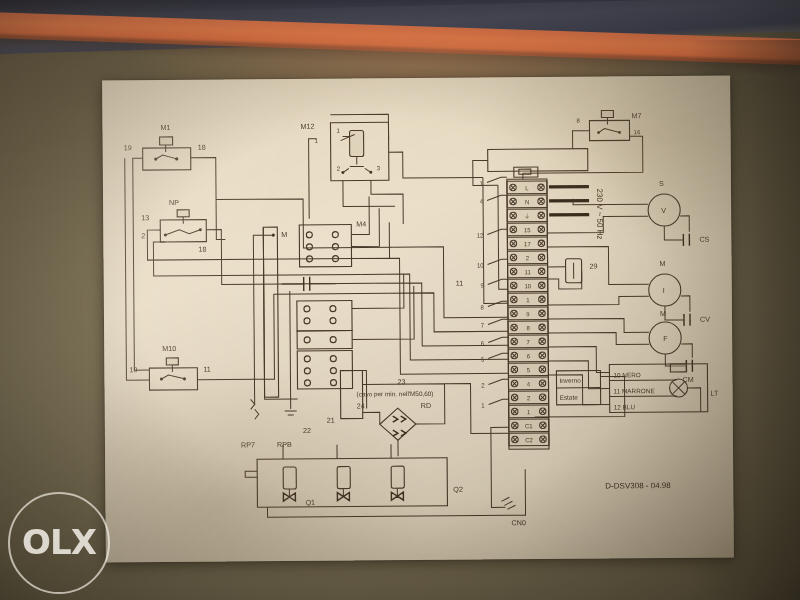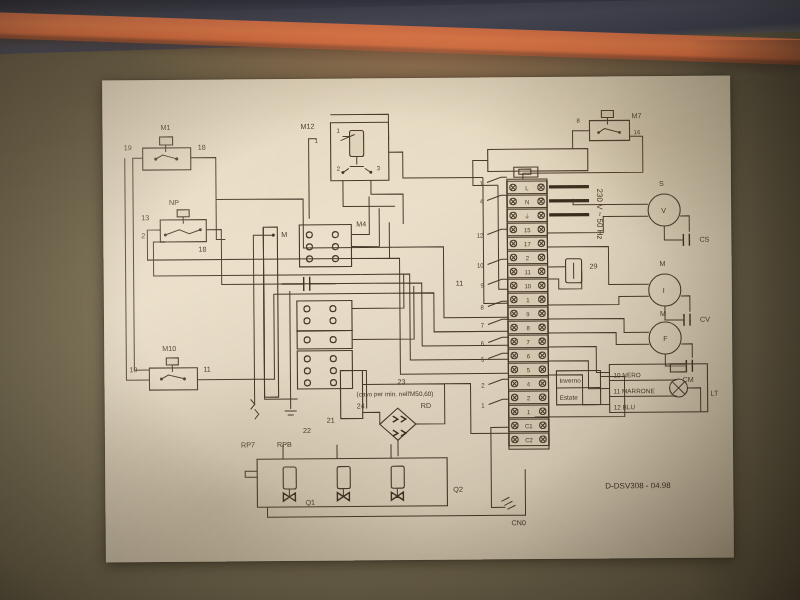--- a/index.html
+++ b/index.html
@@ -597,13 +597,16 @@
 
       <text class="txt-b" x="500" y="412">D-DSV308 - 04.98</text>
     </svg>
 
     <div class="photo-soft"></div>
   </div>
 
   <div class="bg-vignette"></div>
   <div class="photo-tint"></div>
 
+  <div id="olx">
+    <span class="wordmark">OLX</span>
+  </div>
 </div>
 
 </body></html>

